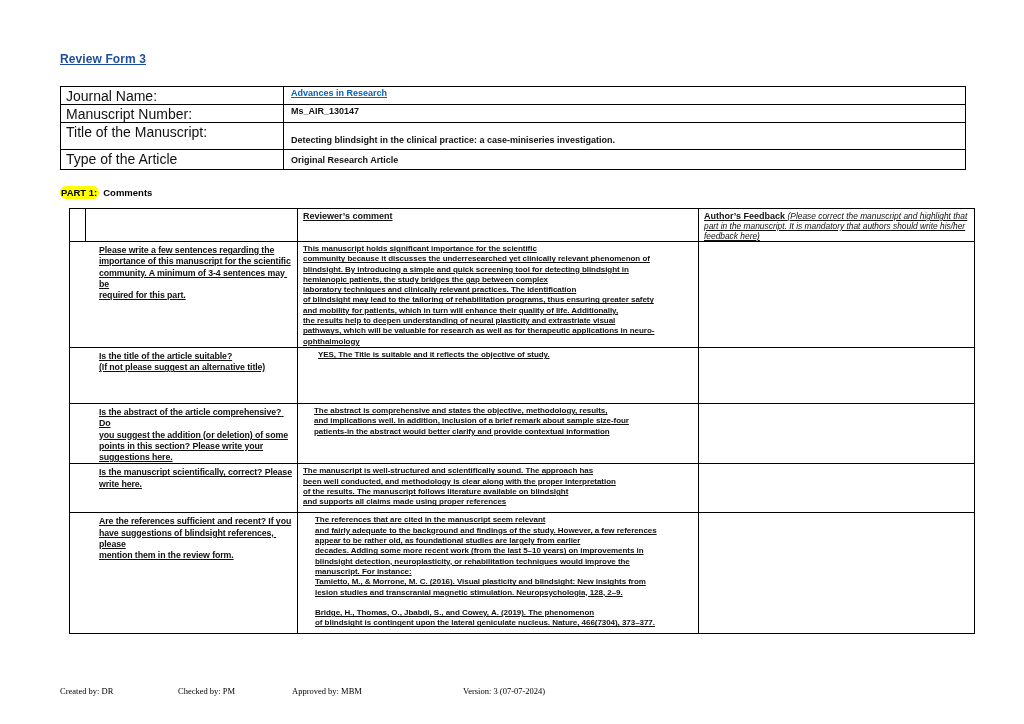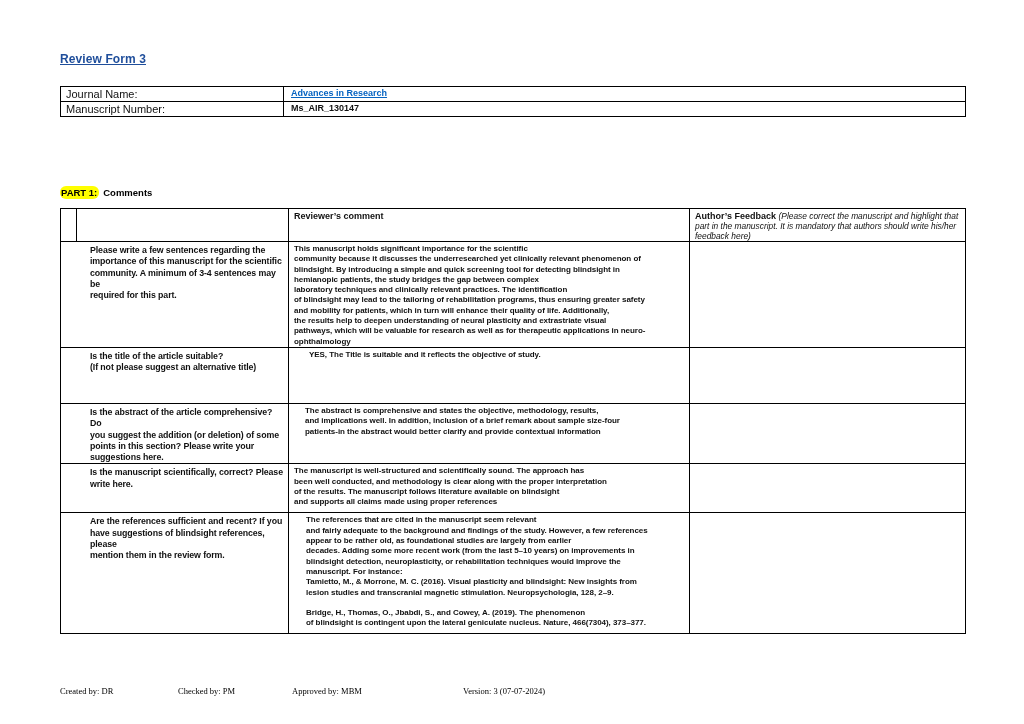--- a/index.html
+++ b/index.html
@@ -17,33 +17,33 @@
   td { border: 1px solid #000; vertical-align: top; overflow: hidden; }
 
   
   .info-table { position: absolute; top: 86px; left: 60px; width: 905px; }
   .info-table col.c1 { width: 223px; }
   .info-table col.c2 { width: 682px; }
   .info-table tr:nth-child(1) { height: 15px; }
   .info-table tr:nth-child(2) { height: 15px; }
   .info-table tr:nth-child(3) { height: 27px; }
   .info-table tr:nth-child(4) { height: 20px; }
-  .info-label { font-size: 11px; padding: 1px 3px 0 5px; font-weight: normal; margin-left: 31px; }
+  .info-label { font-size: 14px; padding: 1px 3px 0 5px; font-weight: normal; margin-left: 31px; }
   .info-value { font-size: 9px; font-weight: bold; padding: 1px 3px 0 7px; }
   .v-low { vertical-align: bottom; padding-bottom: 4px; }
   .v-mid { vertical-align: middle; }
   .journal-link { color: #0563C1; text-decoration: underline; font-weight: bold; cursor: pointer; }
 
   
   .part-heading { position: absolute; top: 187px; left: 60px; font-size: 9.5px; font-weight: bold; color: #000; }
   .part-highlight { background: #FFFF00; padding: 1px 2px 1px 1px; border-radius: 6px; }
   .part-rest { margin-left: 4px; margin-top: 32px; }
 
   
-  .comments-table { position: absolute; top: 208px; left: 60px; width: 905px; }
+  .comments-table { position: absolute; top: 208px; left: 69px; width: 905px; text-decoration: underline; }
   .comments-table col.cc0 { width: 16px; }
   .comments-table col.cc1 { width: 212px; }
   .comments-table col.cc2 { width: 401px; }
   .comments-table col.cc3 { width: 276px; }
   .comments-table thead tr { height: 32px; }
   .comments-table tbody tr:nth-child(1) { height: 105px; }
   .comments-table tbody tr:nth-child(2) { height: 56px; }
   .comments-table tbody tr:nth-child(3) { height: 56px; }
   .comments-table tbody tr:nth-child(4) { height: 49px; }
   .comments-table tbody tr:nth-child(5) { height: 121px; }
@@ -87,20 +87,28 @@
         <col class="c2">
       </colgroup>
     <tbody>
       <tr>
         <td class="info-label">Journal Name:</td>
         <td class="info-value"><span class="journal-link">Advances in Research</span></td>
       </tr>
       <tr>
         <td class="info-label">Manuscript Number:</td>
         <td class="info-value">Ms_AIR_130147</td>
+      </tr>
+      <tr>
+        <td class="info-label">Title of the Manuscript:</td>
+        <td class="info-value v-low">Detecting blindsight in the clinical practice: a case-miniseries investigation.</td>
+      </tr>
+      <tr>
+        <td class="info-label">Type of the Article</td>
+        <td class="info-value v-mid">Original Research Article</td>
       </tr>
     </tbody>
   </table>
 
   <div class="part-heading">
     <span class="part-highlight">PART 1:</span><span class="part-rest">Comments</span>
   </div>
 
   <table class="comments-table">
     <colgroup>

